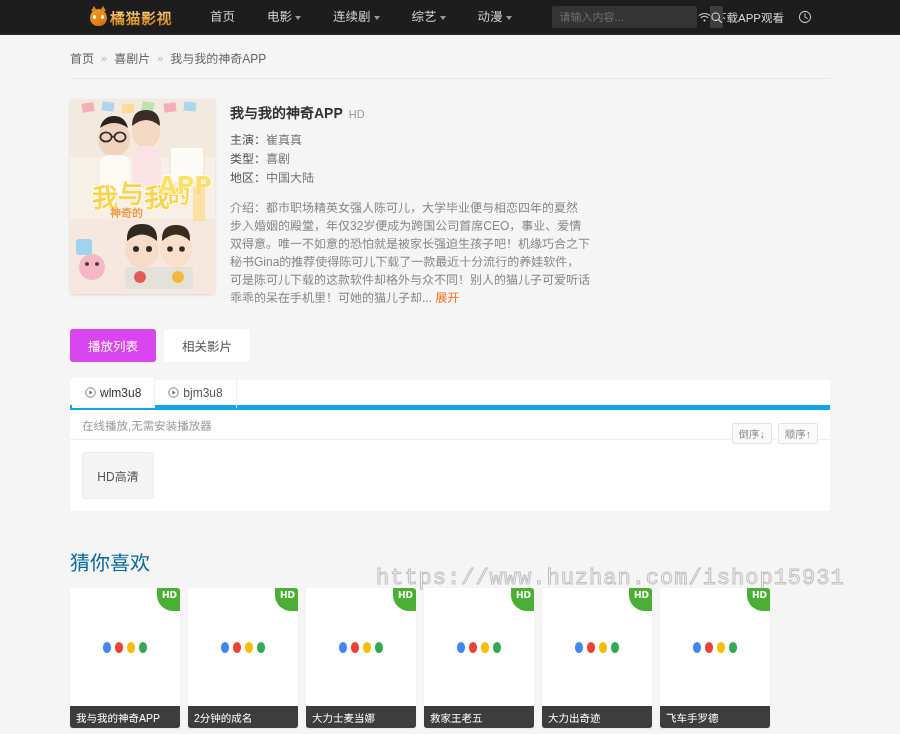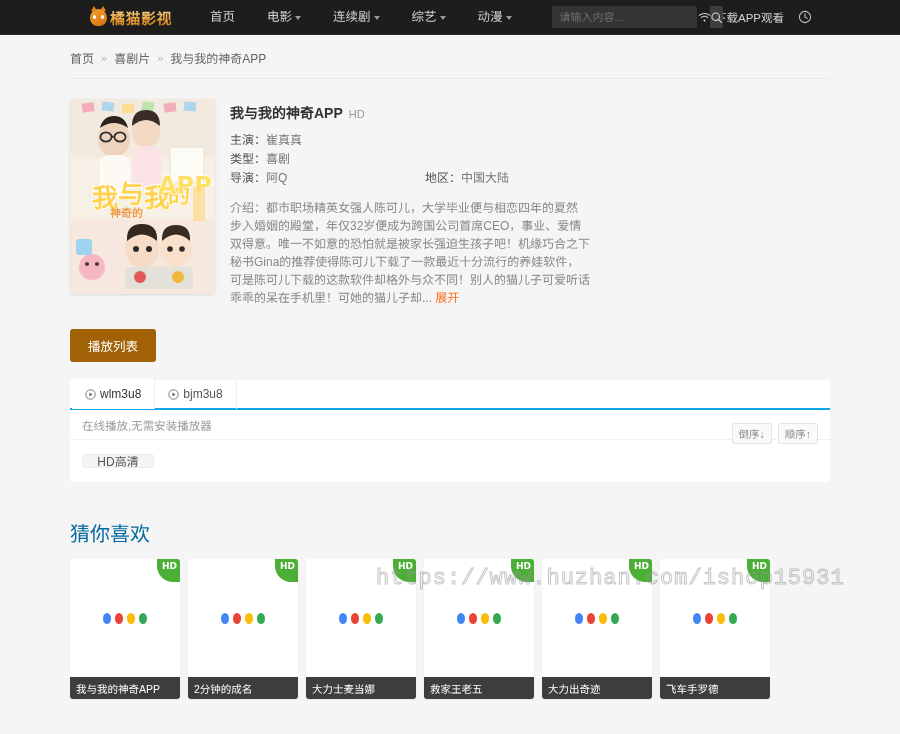--- a/index.html
+++ b/index.html
@@ -115,25 +115,25 @@
   }
   .desc .more { color: #ff6b1a; cursor: pointer; }
 
   
   .tabs { display: flex; gap: 8px; margin-top: 22px; }
   .tab {
     font-size: 12.5px; padding: 7px 18px; border-radius: 3px;
     background: #fff; color: #555; cursor: pointer; border: none;
     font-family: "Liberation Sans", sans-serif;
   }
-  .tab.active { background: #a16207; color: #fff; font-family: Liberation Serif, serif; }
+  .tab.active { background: #d946ef; color: #fff; font-family: Liberation Serif, serif; }
 
   
   .panel { margin-top: 18px; background: #fff; border-radius: 3px; }
-  .srcbar { display: flex; align-items: center; border-bottom: 2px solid #0ea5e9; height: 30px; padding: 0 2px; }
+  .srcbar { display: flex; align-items: center; border-bottom: 5px solid #0ea5e9; height: 30px; padding: 0 2px; }
   .src {
     font-size: 12px; color: #555; padding: 0 13px; height: 30px;
     display: flex; align-items: center; gap: 4px; cursor: pointer;
     border-right: 1px solid #eee;
   }
   .src.active { color: #333; background: #fff; }
   .play-ico { display: block; }
   .tipbar {
     display: flex; align-items: center; height: 30px; padding: 0 12px;
     font-size: 11.5px; color: #9a9a9a; border-bottom: 1px solid #f0f0f0;
@@ -141,21 +141,21 @@
   .sorts { margin-left: auto; display: flex; gap: 6px; }
   .sortbtn {
     font-size: 10.5px; color: #888; background: #fafafa; border: 1px solid #e4e4e4;
     border-radius: 2px; padding: 2px 6px; cursor: pointer;
     font-family: "Liberation Sans", sans-serif;
     margin-top: 18px;
   }
   .eps { padding: 12px; }
   .ep {
     display: inline-flex; align-items: center; justify-content: center;
-    min-width: 72px; height: 14px; padding: 0 14px;
+    min-width: 72px; height: 47px; padding: 0 14px;
     background: #f4f4f4; border: 1px solid #ebebeb; border-radius: 3px;
     font-size: 12px; color: #555; cursor: pointer; text-decoration: none;
   }
 
   
   .sec-title { font-size: 20px; color: #0369a1; margin: 36px 0 0 0; padding-bottom: 12px; font-family: Liberation Serif, serif; }
   .cards { display: flex; gap: 8px; }
   .card {
     width: 110px; background: #fff; border-radius: 3px; overflow: hidden;
     position: relative; text-decoration: none; display: block;
@@ -328,38 +328,36 @@
             <div class="mcell wide">
               <b>主演：</b><span>崔真真</span>
             </div>
           </div>
           <div class="mrow">
             <div class="mcell wide">
               <b>类型：</b><span>喜剧</span>
             </div>
           </div>
           <div class="mrow">
-            <div class="mcell">
-              <b>导演：</b><span>阿Q</span>
-            </div>
             <div class="mcell wide">
               <b>地区：</b><span>中国大陆</span>
             </div>
           </div>
         </div>
 
         <div class="desc">
           <span>介绍：</span><span>都市职场精英女强人陈可儿，大学毕业便与相恋四年的夏然步入婚姻的殿堂，年仅32岁便成为跨国公司首席CEO，事业、爱情双得意。唯一不如意的恐怕就是被家长强迫生孩子吧！机缘巧合之下秘书Gina的推荐使得陈可儿下载了一款最近十分流行的养娃软件，可是陈可儿下载的这款软件却格外与众不同！别人的猫儿子可爱听话乖乖的呆在手机里！可她的猫儿子却...</span>
           <span class="more">展开</span>
         </div>
       </div>
     </div>
 
     <div class="tabs">
       <button class="tab active">播放列表</button>
+      <button class="tab">相关影片</button>
     </div>
 
     <div class="panel">
       <div class="srcbar">
         <div class="src active">
           <svg class="play-ico" width="11" height="11" viewBox="0 0 14 14">
             <circle cx="7" cy="7" r="6" fill="none" stroke="#666" stroke-width="1.1"></circle>
             <path d="M5.6 4.4 L9.6 7 L5.6 9.6 Z" fill="#666"></path>
           </svg>
           <span>wlm3u8</span>

